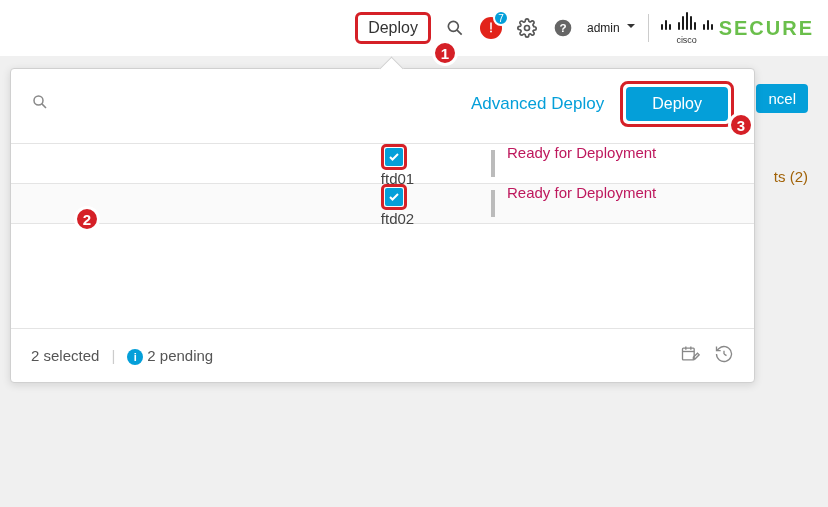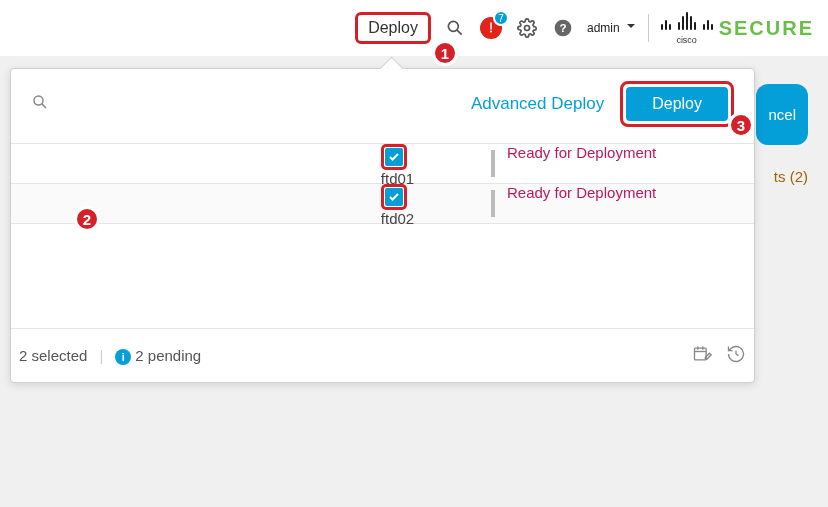--- a/index.html
+++ b/index.html
@@ -61,22 +61,22 @@
     .cisco-bars span { width:2px; background:#1b1b1b; border-radius:1px; }
     .secure { color:#6abf4b; font-weight:600; letter-spacing:2px; font-size:20px; }
     .cisco-text { font-size:9px; color:#333; text-align:center; display:block; margin-top:5px; }
 
     .bg-panel {
       position:absolute; top:56px; left:0; right:0; bottom:0;
       background:#f0f0f0;
     }
     .bg-cancel {
       position:absolute; top:84px; right:20px;
-      background:#049fd9; color:#fff; padding:22px 12px;
-      font-size:15px; border-radius:12px;
+      background:#049fd9; color:#fff; padding:6px 12px;
+      font-size:15px; border-radius:4px;
     }
     .bg-warrants {
       position:absolute; top:168px; right:20px;
       color:#a16207; font-size:15px;
     }
 
     
     .panel {
       position:absolute;
       top:68px; left:10px;
@@ -130,21 +130,21 @@
       display:flex; align-items:center; justify-content:center;
       cursor:pointer;
     }
     .device-name { margin-left:8px; font-size:15px; color:#444; }
     .row-divider {
       position:absolute; left:480px; top:6px; bottom:6px; width:4px; background:#bbb;
     }
     .status { position:absolute; left:496px; font-size:15px; color:#be185d; }
     .footer {
       border-top:1px solid #e4e4e4;
-      height:54px; display:flex; align-items:center; padding:0 8px;
+      height:54px; display:flex; align-items:center; padding:0 20px;
       font-size:15px; color:#555; gap:12px;
     }
     .footer .sep { color:#ccc; }
     .info-dot {
       display:inline-flex; width:16px; height:16px; border-radius:50%;
       background:#049fd9; color:#fff; align-items:center; justify-content:center;
       font-size:11px; font-weight:bold; margin-right:4px;
     }
     .footer-icons { margin-left:auto; display:flex; gap:14px; color:#888; }
     .footer-icons span { cursor:pointer; }

